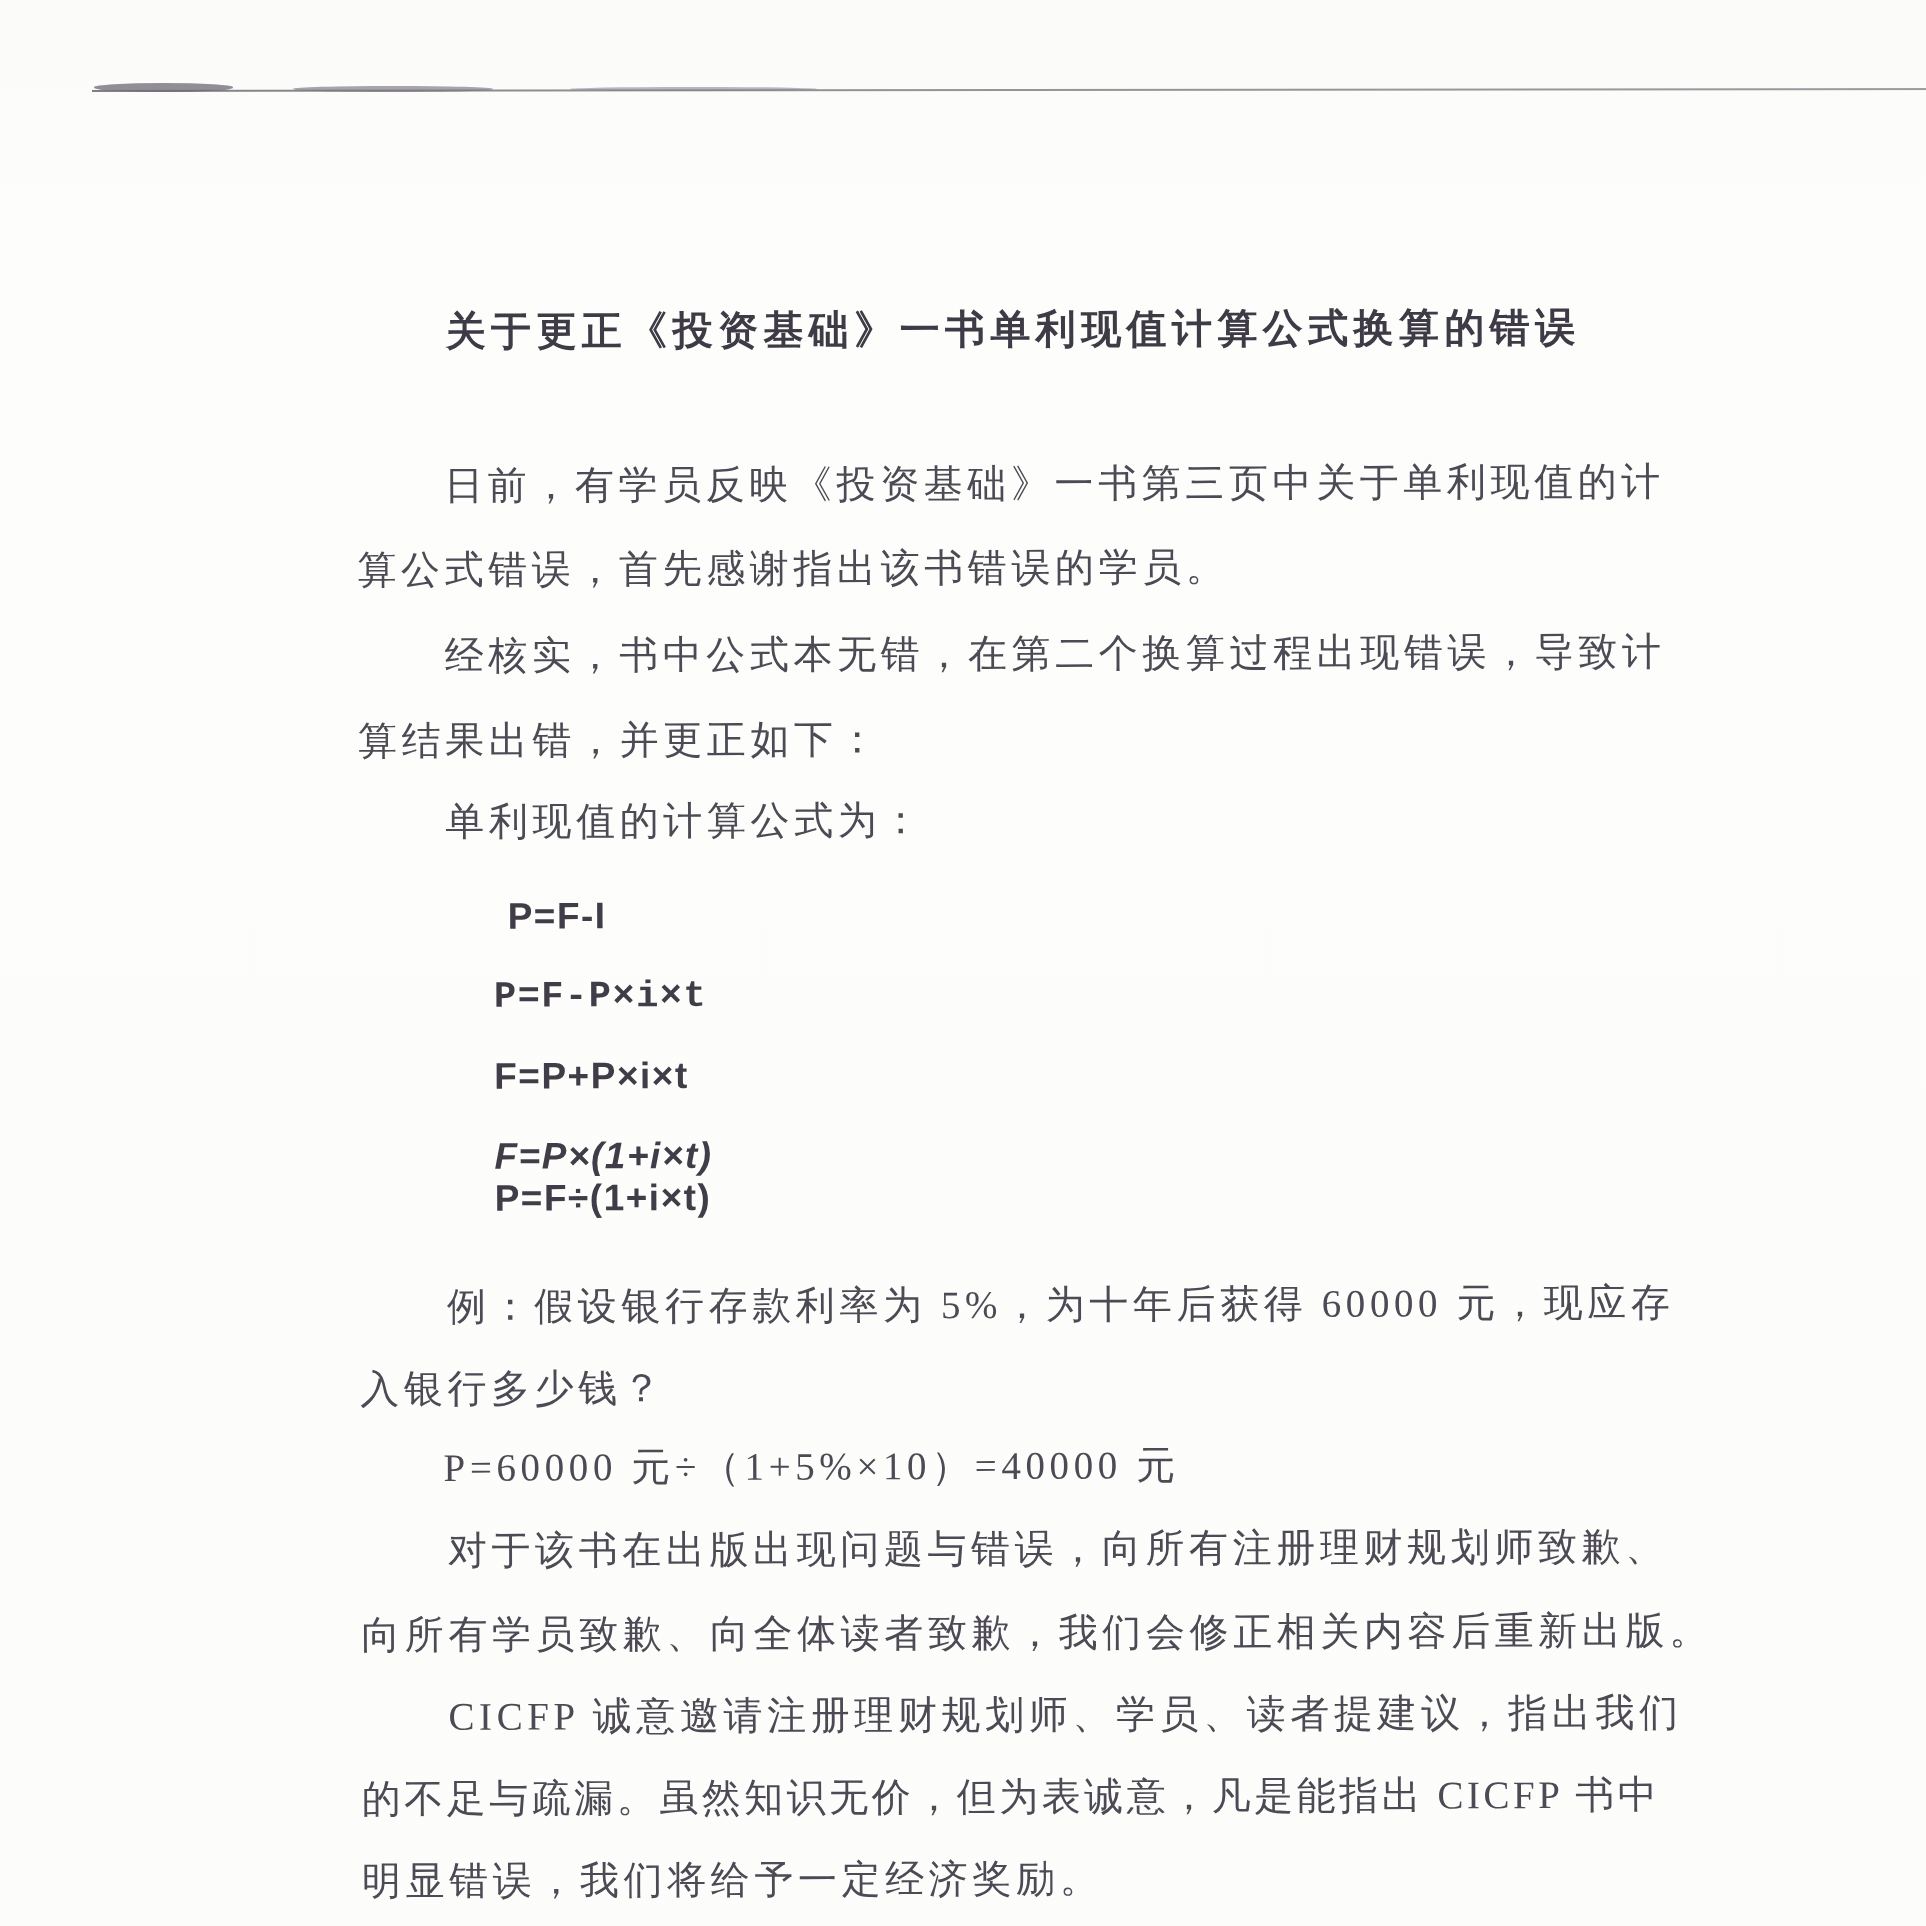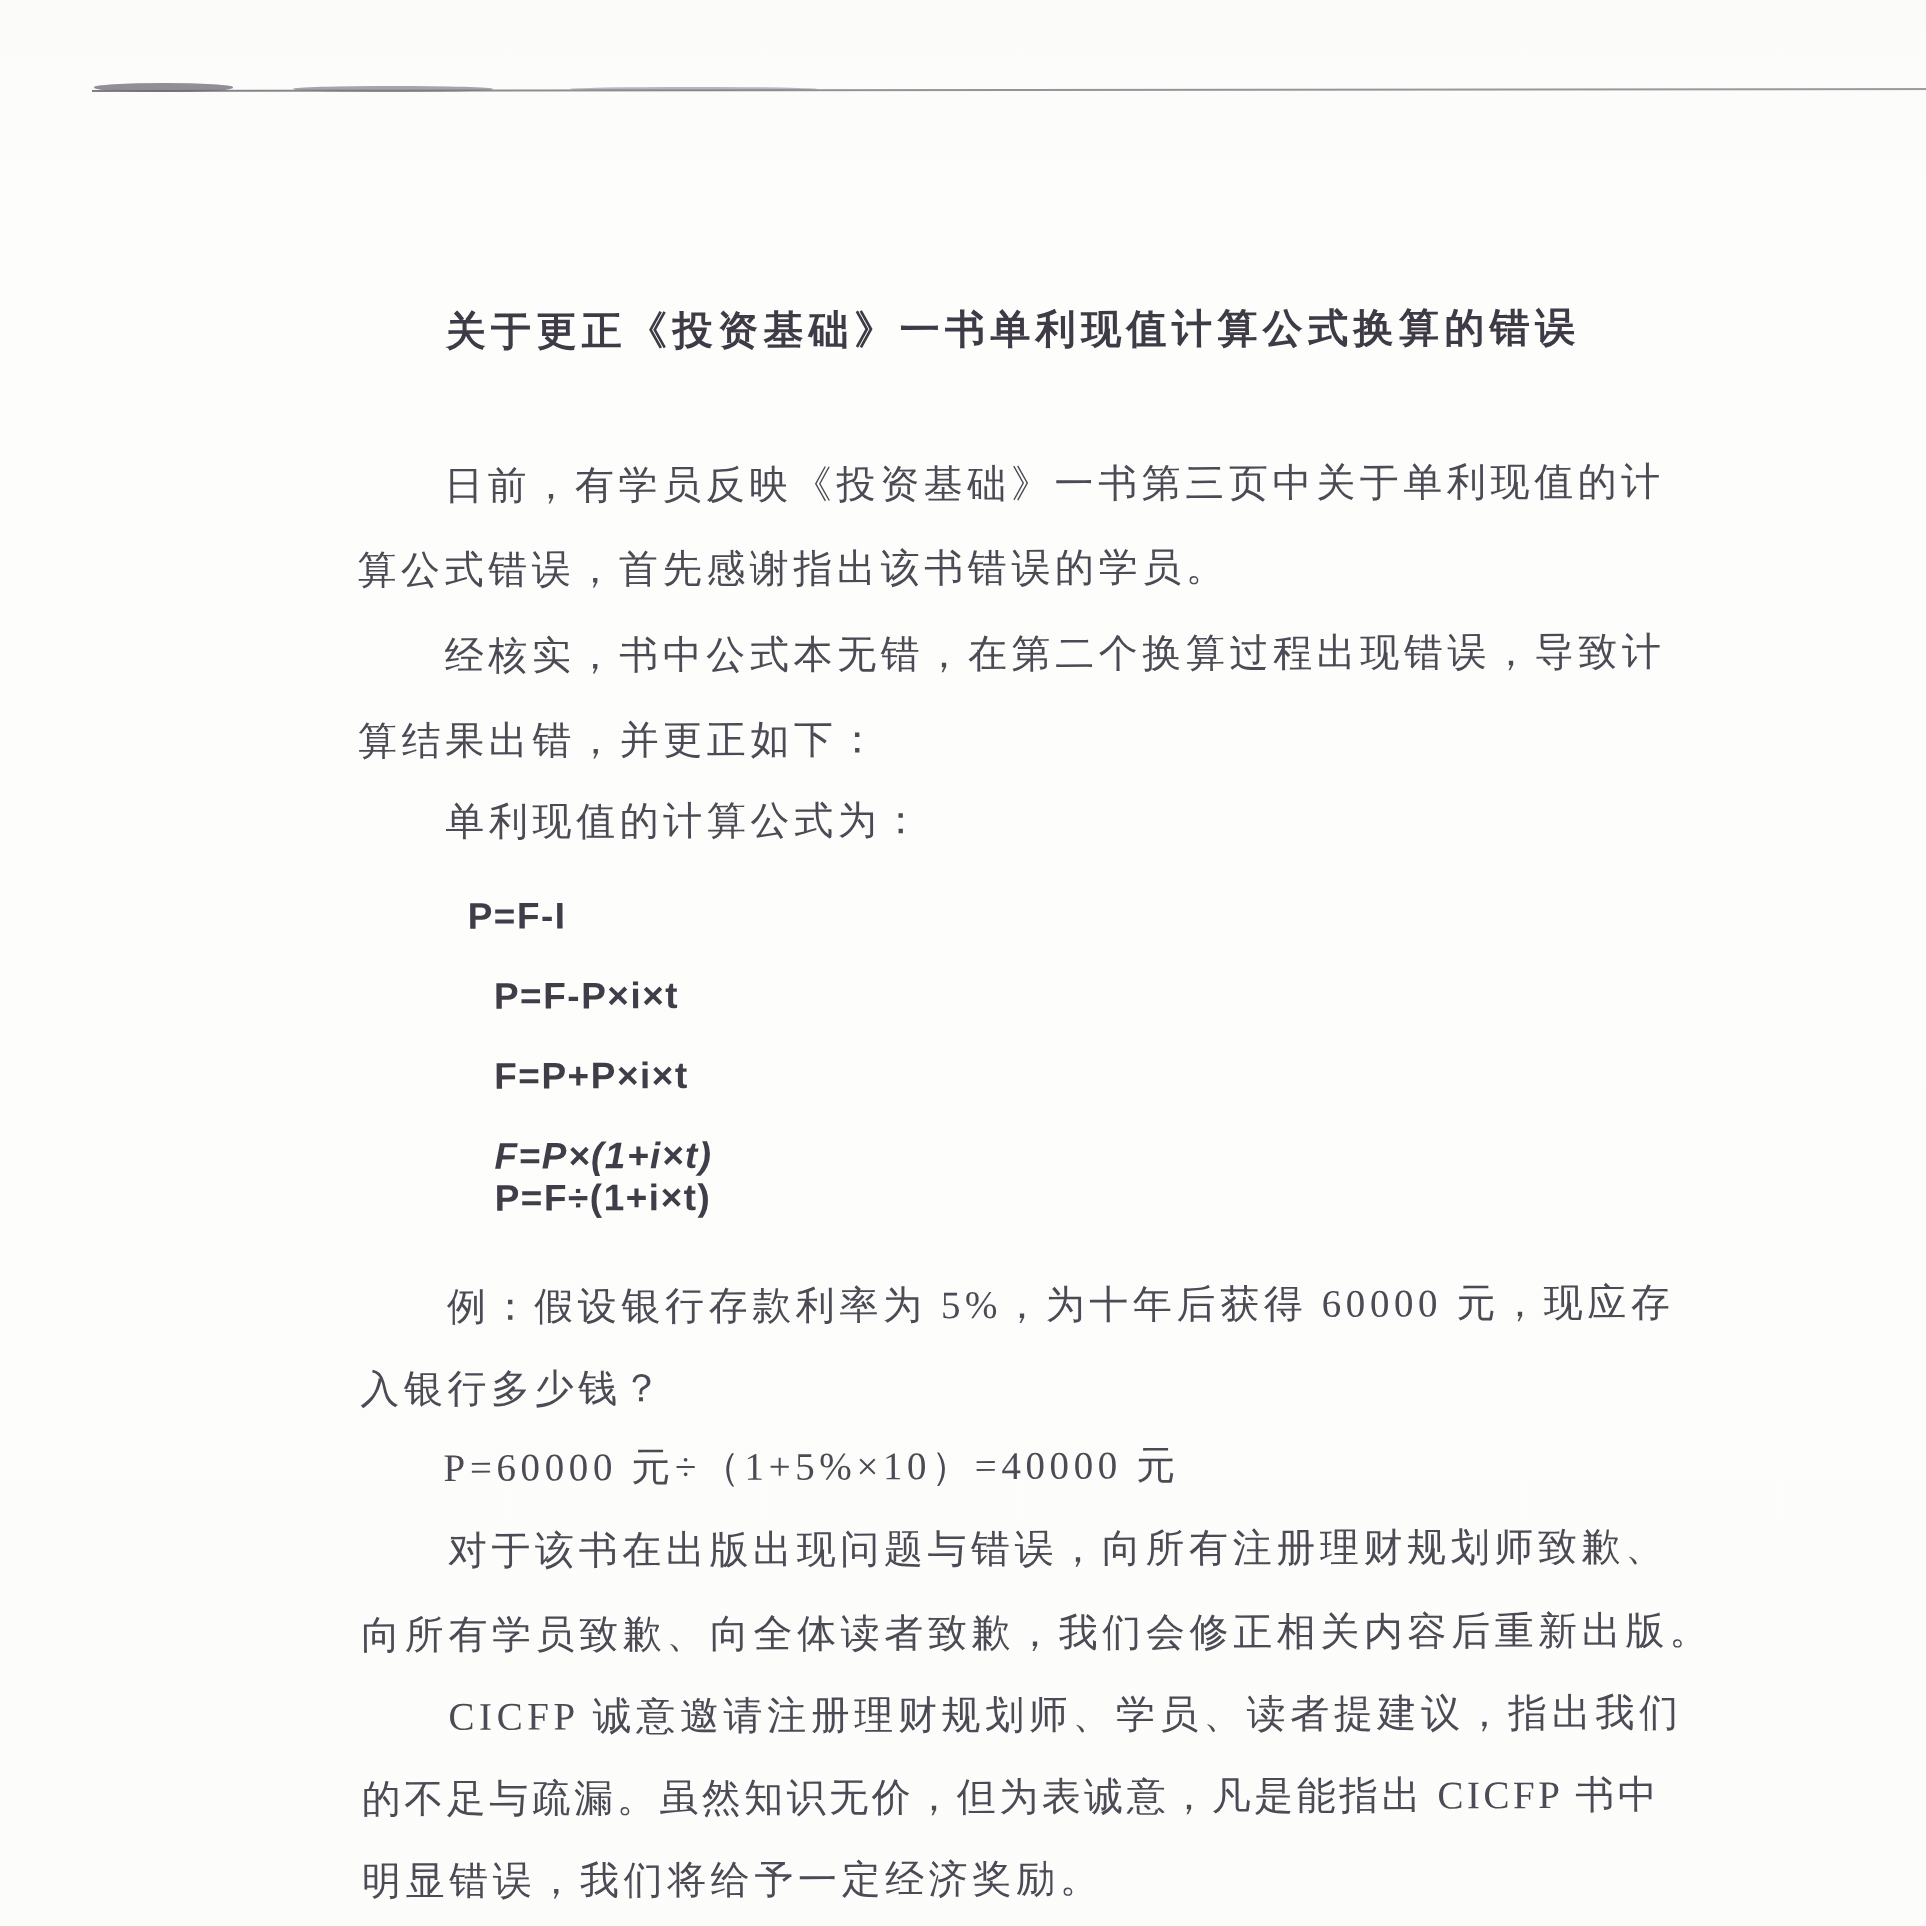--- a/index.html
+++ b/index.html
@@ -52,22 +52,22 @@
     font-size: 37px;
     letter-spacing: 1.5px;
     color: #403d49;
   }
   
   #l1 { left: 447px; top: 464px; }
   #l2 { left: 360px;  top: 548px; }
   #l3 { left: 447px; top: 634px; }
   #l4 { left: 360px;  top: 719px; }
   #l5 { left: 447px; top: 800px; }
-  #f1 { left: 469px; top: 894px; }
-  #f2 { left: 495px; top: 974px; }
+  #f1 { left: 509px; top: 894px; }
+  #f2 { left: 495px; top: 974px; font-family: Liberation Mono, monospace; }
   #f3 { left: 495px; top: 1054px; text-align: right; }
   #f4 { left: 495px; top: 1134px; font-style: italic; }
   #f5 { left: 495px; top: 1176px; }
   #e1 { left: 447px; top: 1285px; }
   #e2 { left: 360px;  top: 1367px; }
   #e3 { left: 443px; top: 1446px; }
   #c1 { left: 447px; top: 1529px; }
   #c2 { left: 360px;  top: 1613px; }
   #c3 { left: 447px; top: 1695px; }
   #c4 { left: 360px;  top: 1777px; letter-spacing: 3.5px; }

